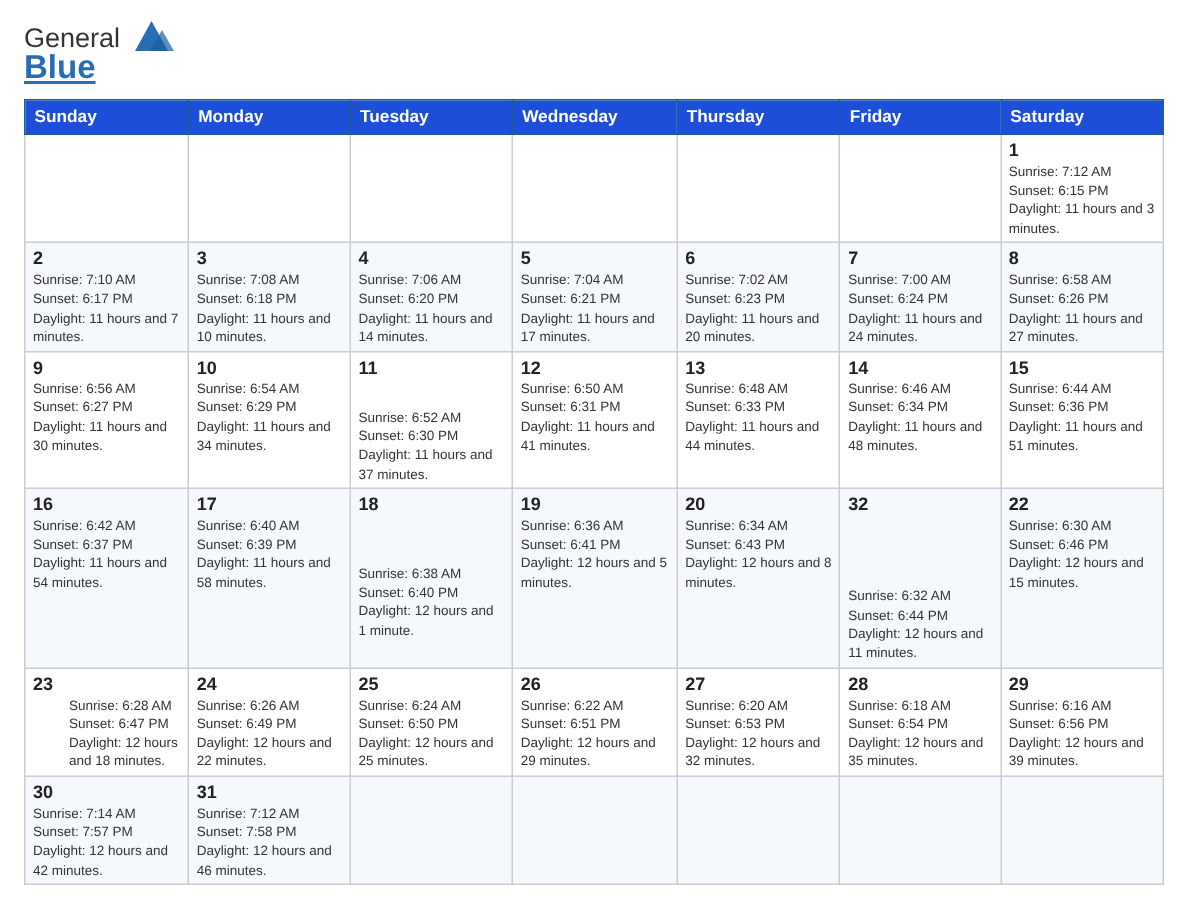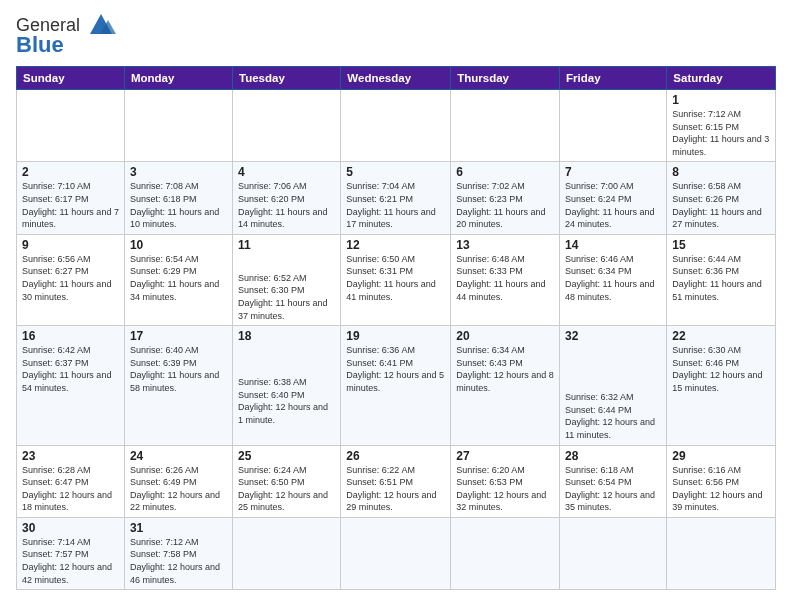--- a/index.html
+++ b/index.html
@@ -78,38 +78,38 @@
     .empty-cell {
       background: #f9f9f9;
     }
     tr:nth-child(even) td {
       background: #f5f8fd;
     }
     tr:nth-child(odd) td {
       background: #fff;
     }
     .calendar thead tr th {
-      background: #4c1d95;
+      background: #1d4ed8;
     }
   </style>
 </head>
 <body>
 
 <div class="page">
   <div class="header">
     <div class="logo">
       <div style="display:flex; flex-direction:column; align-items:flex-start;">
         <div style="display:flex; align-items:center;">
           <span style="font-size:18px; color:#333; font-weight:normal;">General</span>
           <svg width="38" height="28" viewBox="0 0 38 28" style="margin-left:2px; margin-top:-2px;">
             <polygon points="8,24 19,4 30,24" fill="#2a6db5"></polygon>
             <polygon points="18,24 26,10 34,24" fill="#1a5fa0" opacity="0.7"></polygon>
           </svg>
         </div>
-        <span style="font-size:22px; color:#2a6db5; font-weight:bold; margin-top:-6px; margin-left:0;">Blue</span>
+        <span style="font-size:22px; color:#2a6db5; font-weight:bold; margin-top:-6px; margin-left:0;text-decoration:underline;">Blue</span>
       </div>
     </div>
     <div class="title-block">
       <div class="month-title"></div>
       <div class="subtitle"></div>
     </div>
   </div>
 
   <table class="calendar">
     <thead>
@@ -266,21 +266,21 @@
           <td>
             <span class="day-num">22</span>
             <div class="day-info" style="white-space: pre-line;">Sunrise: 6:30 AM
 Sunset: 6:46 PM
 Daylight: 12 hours and 15 minutes.</div>
           </td>
         </tr>
         <tr>
           <td>
             <span class="day-num">23</span>
-            <div class="day-info" style="white-space: pre-line;">Sunrise: 6:28 AM
+            <div class="day-info" style="white-space: pre-line; margin-left: 24px;">Sunrise: 6:28 AM
 Sunset: 6:47 PM
 Daylight: 12 hours and 18 minutes.</div>
           </td>
           <td>
             <span class="day-num">24</span>
             <div class="day-info" style="white-space: pre-line;">Sunrise: 6:26 AM
 Sunset: 6:49 PM
 Daylight: 12 hours and 22 minutes.</div>
           </td>
           <td>

